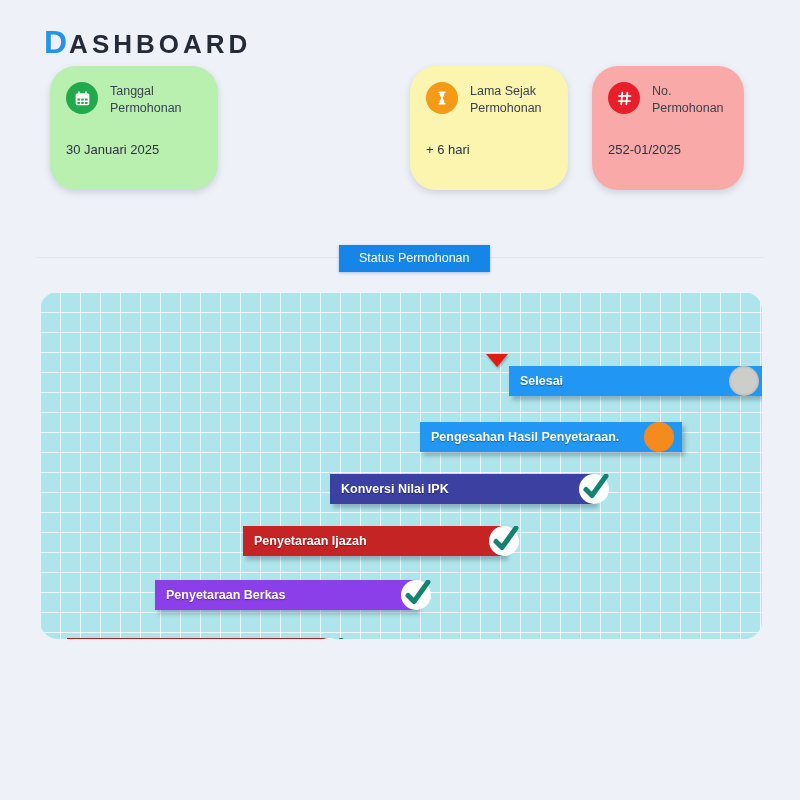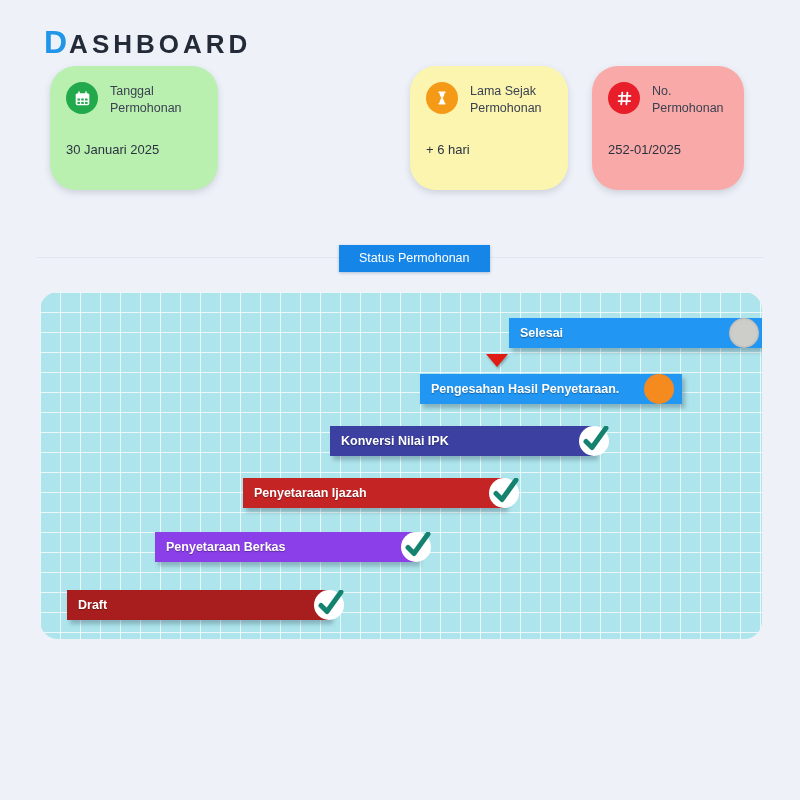--- a/index.html
+++ b/index.html
@@ -101,20 +101,21 @@
     background-size: 20px 20px;
     overflow: hidden;
   }
 
   .bar {
     position: absolute;
     height: 30px;
     display: flex;
     align-items: center;
     box-shadow: 3px 4px 4px rgba(40,60,80,0.30);
+    margin-top: 48px;
   }
   .bar-label {
     color: #ffffff;
     font-size: 12.5px;
     font-weight: bold;
     padding-left: 11px;
     text-shadow: 0 1px 1px rgba(0,0,0,0.35);
     white-space: nowrap;
   }
   .marker {

